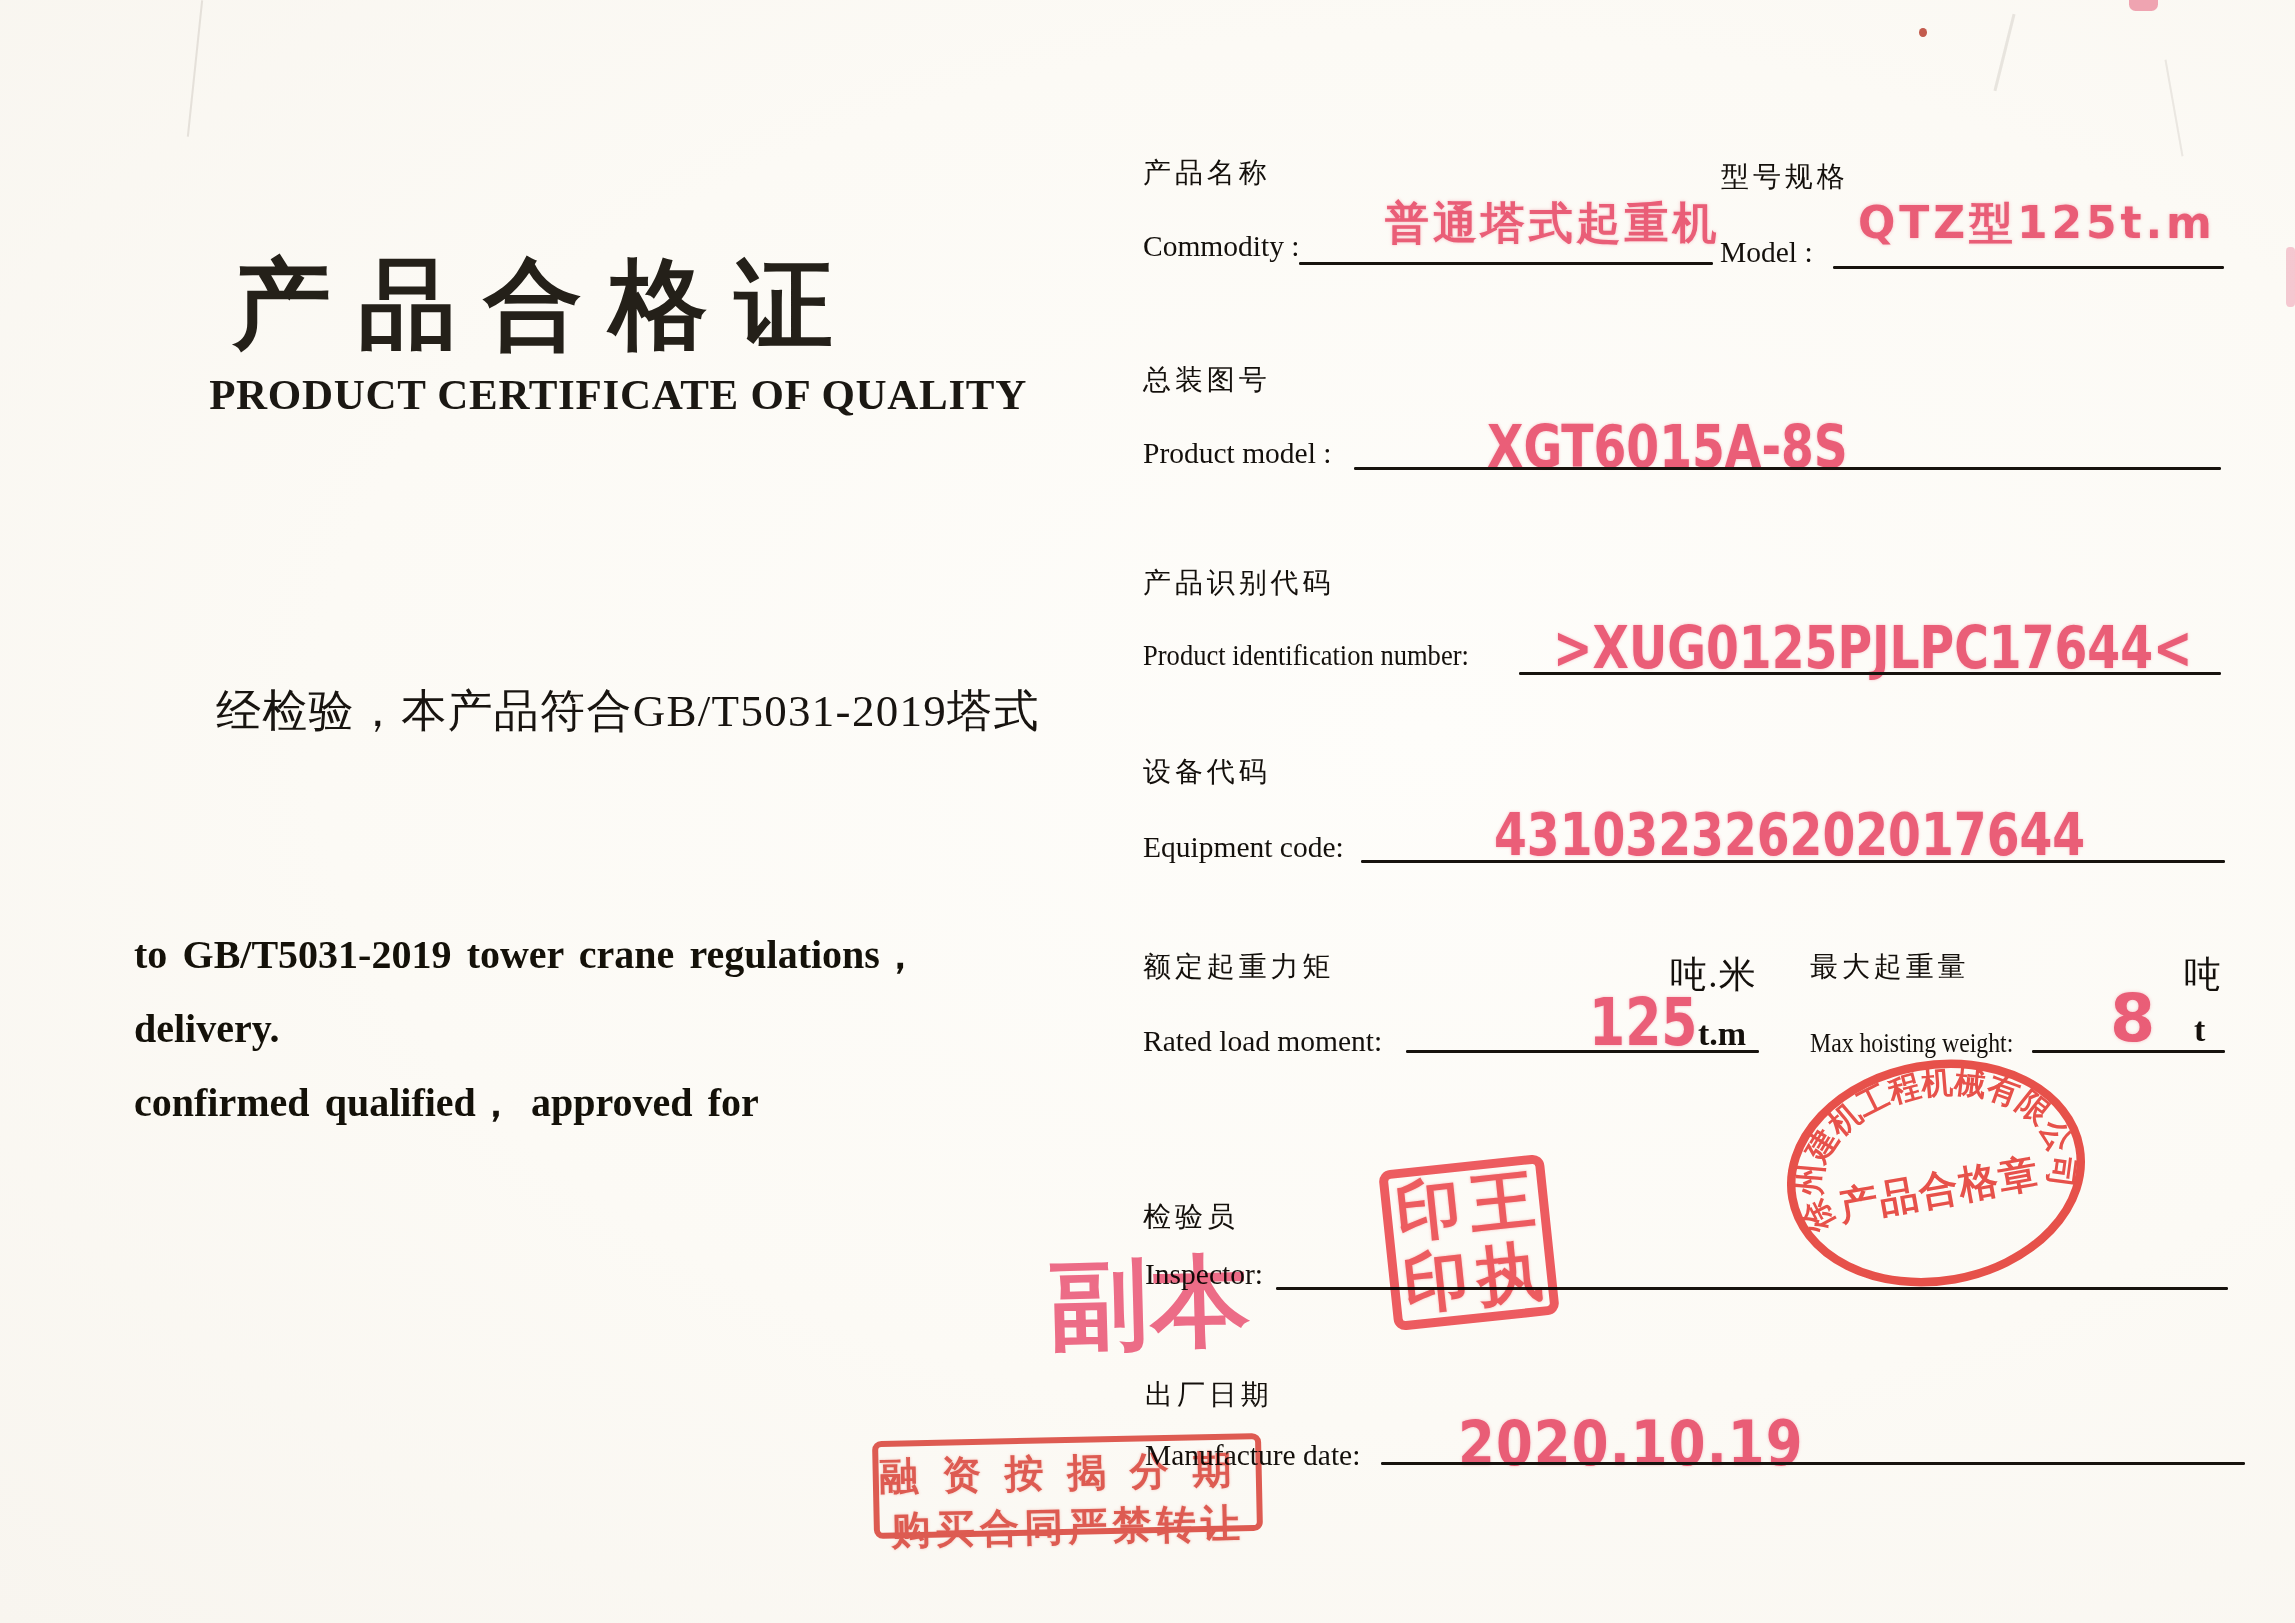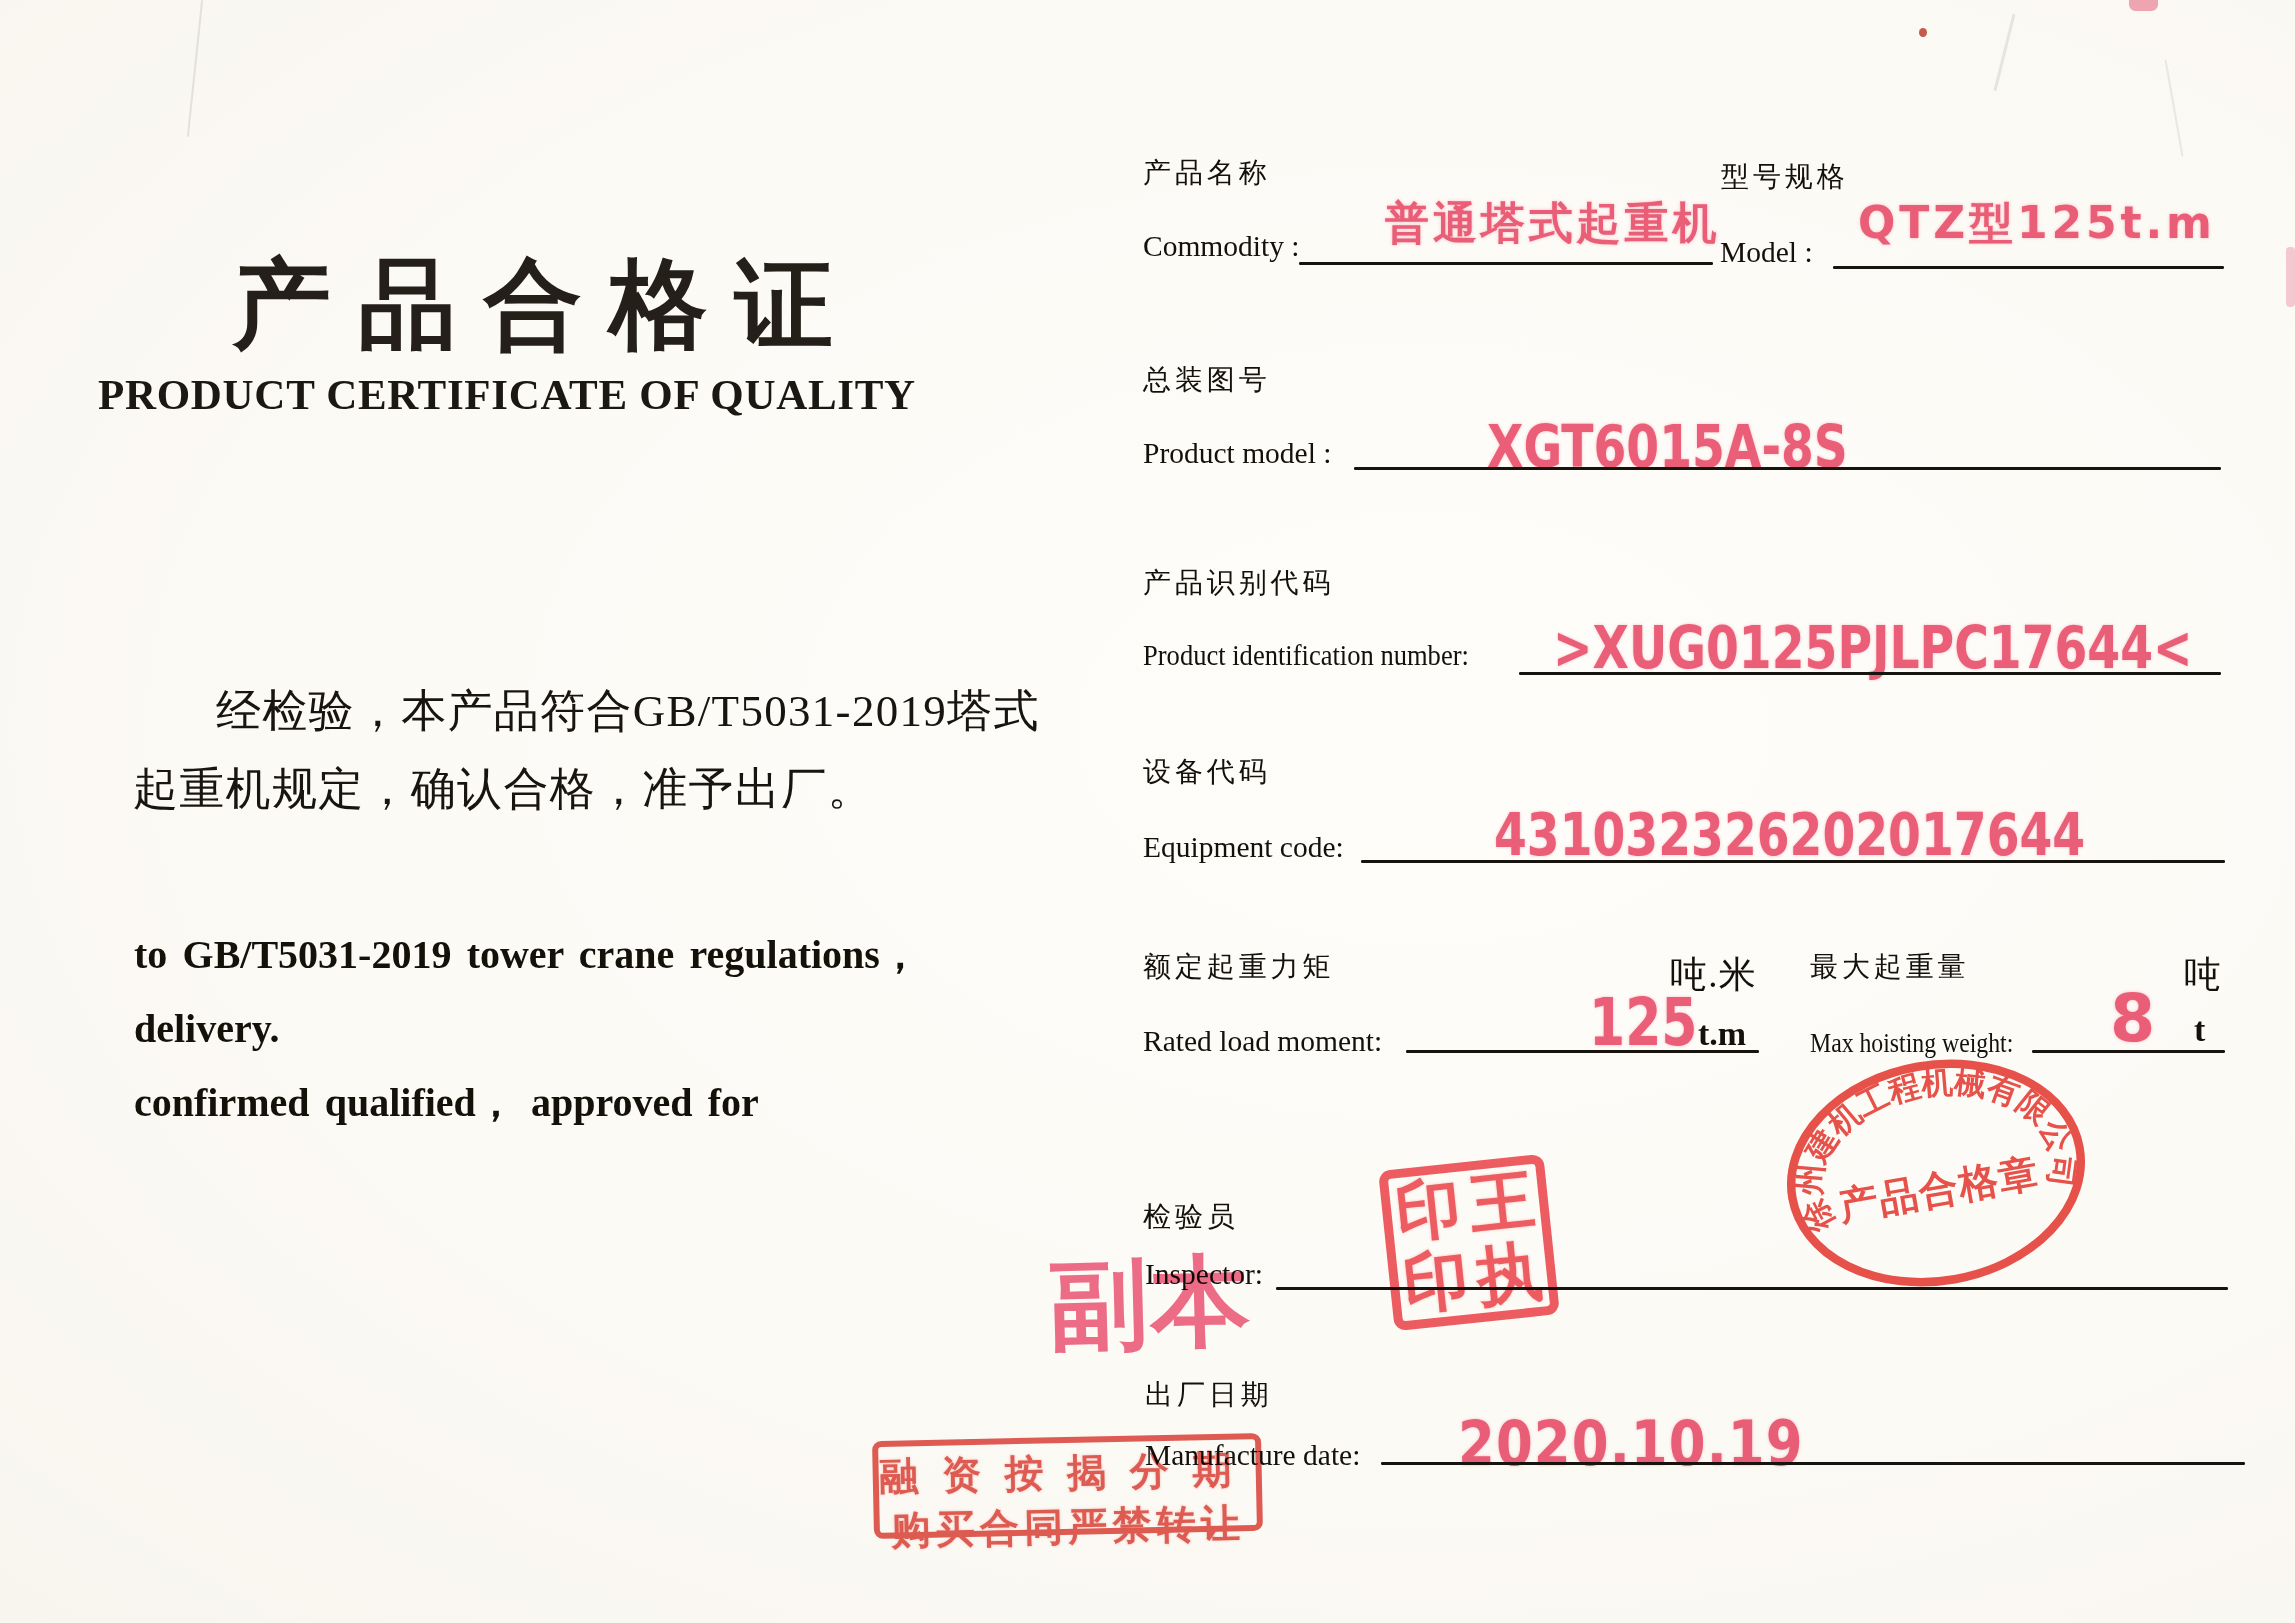--- a/index.html
+++ b/index.html
@@ -9,21 +9,21 @@
     --pink:#ec5f7b;
     --sealred:#e8453f;
   }
   html,body{margin:0;padding:0}
   body{width:2295px;height:1623px;font-family:var(--fserif);}
   .page{position:relative;width:2295px;height:1623px;overflow:hidden;
     background:radial-gradient(ellipse at 62% 45%, #fefdfa 0%, #fcfaf5 55%, #f8f5ef 100%);}
   .abs{position:absolute;white-space:nowrap}
   
   .tc{font-size:98px;letter-spacing:27.5px;font-weight:600;color:#242019;text-align:center}
-  .te{font-size:43px;font-weight:700;color:#1b1813;text-align:left;letter-spacing:0.7px}
+  .te{font-size:43px;font-weight:700;color:#1b1813;text-align:right;letter-spacing:0.7px}
   .sc{font-size:45px;color:#181410;letter-spacing:1.3px}
   .seblk{line-height:74px}
   .sel{font-size:40px;font-weight:700;color:#141109;word-spacing:5.2px}
   
   .lc{font-size:28px;color:#14100c;letter-spacing:3.9px}
   .lcu{font-size:37px;color:#14100c;letter-spacing:1.3px}
   .le{font-size:29.5px;color:#14100c}
   .ue{font-size:34px;font-weight:600;color:#14100c}
   .cxl{transform:scaleX(.9);transform-origin:0 50%}
   .lemax{font-size:27px;transform:scaleX(.88);transform-origin:0 50%}
@@ -61,21 +61,20 @@
 </style>
 </head>
 <body>
 
 <div class="page">
 
   <div class="abs tc" style="left:82px;top:240px;width:929px">产品合格证</div>
   <div class="abs te" style="left:98px;top:370px;width:929px">PRODUCT CERTIFICATE OF QUALITY</div>
 
   <div class="abs sc" style="left:216px;top:681px">经检验，本产品符合GB/T5031-2019塔式</div>
-  <div class="abs sc" style="left:133px;top:759px">起重机规定，确认合格，准予出厂。</div>
 
   <div class="abs seblk" style="left:134px;top:918px">
     <div class="sel">to GB/T5031-2019 tower crane regulations，</div>
     <div class="sel">delivery.</div>
     <div class="sel">confirmed qualified， approved for</div>
   </div>
 
   <div class="abs lc" style="left:1143px;top:154px">产品名称</div>
   <div class="abs lc" style="left:1721px;top:158px">型号规格</div>
   <div class="abs le" style="left:1143px;top:230px">Commodity :</div>

